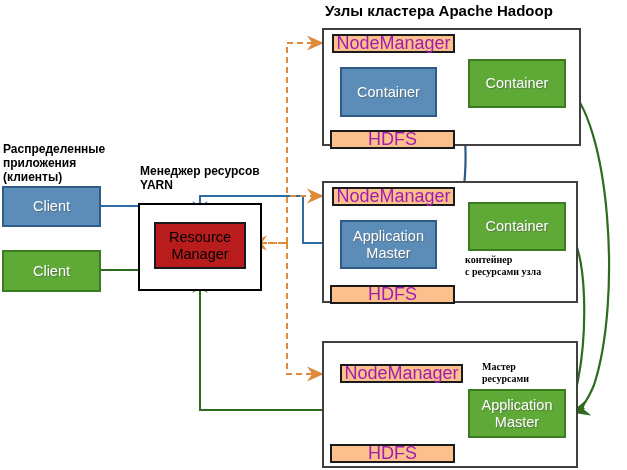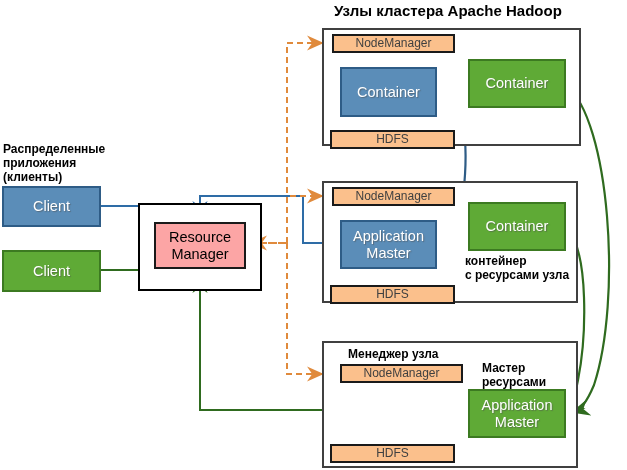--- a/index.html
+++ b/index.html
@@ -19,23 +19,23 @@
   }
   .abs { position: absolute; box-sizing: border-box; }
 
   
   .lbl {
     font-weight: bold;
     color: #000000;
     line-height: 1.18;
     white-space: pre-line;
   }
-  .lbl-title { font-size: 15px; margin-left: 9px; }
+  .lbl-title { font-size: 15px; }
   .lbl-sect  { font-size: 12px; }
-  .lbl-small { font-size: 12px; }
+  .lbl-small { font-size: 10px; font-family: Liberation Serif, serif; }
 
   
   .node-box {
     border: 2px solid #404040;
     background: #ffffff;
   }
 
   
   .comp {
     display: flex;
@@ -46,26 +46,26 @@
     font-size: 14.5px;
     line-height: 1.12;
     text-shadow: 1px 1px 1px rgba(80,80,80,0.55);
     white-space: pre-line;
   }
   .comp-blue  { background: #5b8db8; border: 2px solid #2e5c86; }
   .comp-green { background: #5faa36; border: 2px solid #3c7a21; }
   .comp-orange {
     background: #fbc08c;
     border: 2px solid #1a1a1a;
-    color: #404040;
+    color: #a21caf;
     text-shadow: none;
-    font-size: 12px;
+    font-size: 18px;
   }
   .comp-rm {
-    background: #fca5a5;
+    background: #b91c1c;
     border: 2px solid #1a1a1a;
     color: #000000;
     text-shadow: none;
     font-size: 14.5px;
   }
   .rm-wrap { border: 2px solid #000000; background: #ffffff; }
 
   svg.edges {
     position: absolute;
     left: 0; top: 0;
@@ -118,20 +118,22 @@
 (клиенты)</div>
 
   <div class="abs comp comp-blue" style="left:2px; top:186px; width:99px; height:41px;">
     <span>Client</span>
   </div>
 
   <div class="abs comp comp-green" style="left:2px; top:250px; width:99px; height:42px;">
     <span>Client</span>
   </div>
 
+  <div class="abs lbl lbl-sect" style="left:140px; top:164px; width:160px;">Менеджер ресурсов
+YARN</div>
 
   <div class="abs rm-wrap" style="left:138px; top:203px; width:124px; height:88px;"></div>
 
   <div class="abs comp comp-rm" style="left:154px; top:222px; width:92px; height:47px;">
     <span>Resource
 Manager</span>
   </div>
 
   <div class="abs lbl lbl-title" style="left:325px; top:2px; width:270px;">Узлы кластера Apache Hadoop</div>
 
@@ -170,21 +172,20 @@
 
   <div class="abs lbl lbl-small" style="left:465px; top:254px; width:120px;">контейнер
 с ресурсами узла</div>
 
   <div class="abs comp comp-orange" style="left:330px; top:285px; width:125px; height:19px;">
     <span>HDFS</span>
   </div>
 
   <div class="abs node-box" style="left:322px; top:341px; width:256px; height:127px;"></div>
 
-  <div class="abs lbl lbl-small" style="left:348px; top:347px; width:140px;">Менеджер узла</div>
 
   <div class="abs comp comp-orange" style="left:340px; top:364px; width:123px; height:19px;">
     <span>NodeManager</span>
   </div>
 
   <div class="abs lbl lbl-small" style="left:482px; top:361px; width:110px;">Мастер
 ресурсами</div>
 
   <div class="abs comp comp-green" style="left:468px; top:389px; width:98px; height:49px;">
     <span>Application

